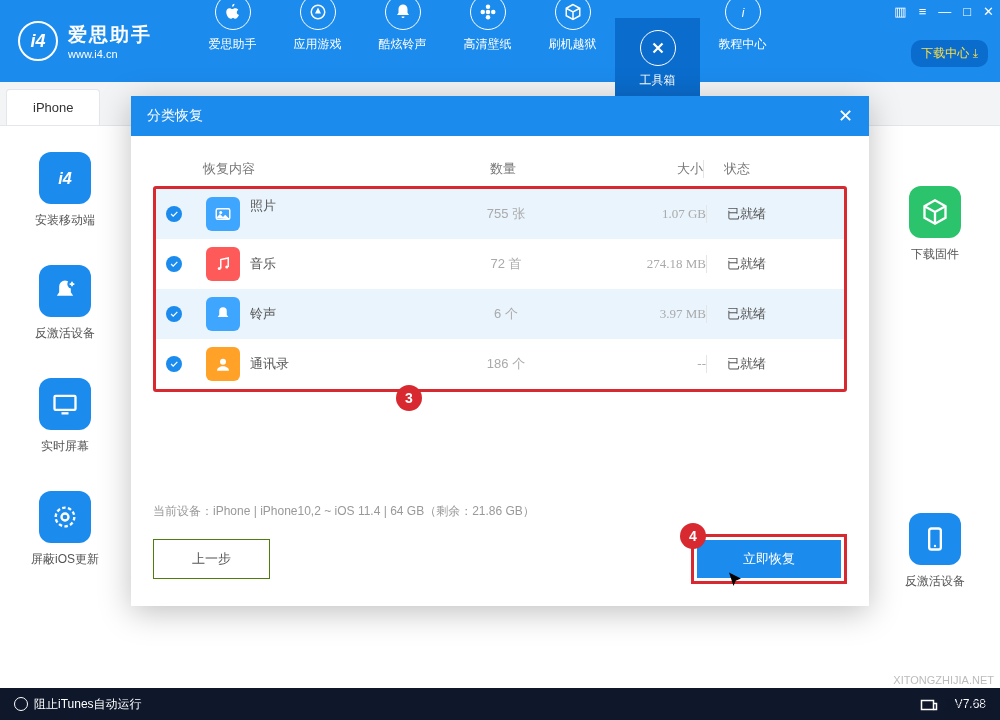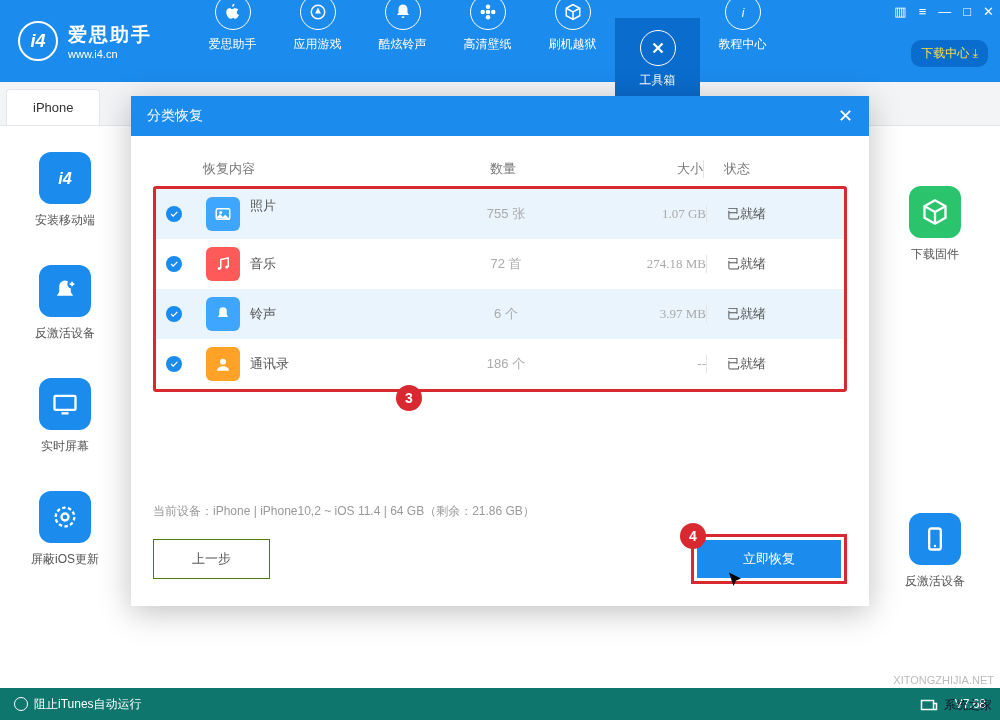--- a/index.html
+++ b/index.html
@@ -29,21 +29,21 @@
 .body-area { position: relative; height: calc(720px - 82px - 44px - 32px); background: #fff; }
 .side-col { position: absolute; top: 26px; width: 90px; display: flex; flex-direction: column; gap: 36px; align-items: center; }
 .side-col.left { left: 20px; }
 .side-col.right { right: 20px; }
 .side-item { display: flex; flex-direction: column; align-items: center; cursor: pointer; }
 .side-icon { width: 52px; height: 52px; background: #1b8bed; border-radius: 12px; display: flex; align-items: center; justify-content: center; margin-bottom: 8px; }
 .side-icon.green { background: #2bc36b; }
 .side-icon svg { width: 28px; height: 28px; fill: #fff; }
 .side-label { font-size: 12px; color: #555; }
 
-.status-bar { position: absolute; bottom: 0; left: 0; right: 0; height: 32px; background: #0f766e; color: #fff; display: flex; align-items: center; padding: 0 14px; font-size: 12px; justify-content: space-between; }
+.status-bar { position: absolute; bottom: 0; left: 0; right: 0; height: 32px; background: #0f172a; color: #fff; display: flex; align-items: center; padding: 0 14px; font-size: 12px; justify-content: space-between; }
 .status-left { display: flex; align-items: center; gap: 6px; }
 .circle-empty { width: 14px; height: 14px; border: 1.5px solid #fff; border-radius: 50%; display: inline-block; }
 
 .modal { position: absolute; left: 131px; top: 96px; width: 738px; height: 510px; background: #fff; box-shadow: 0 6px 30px rgba(0,0,0,0.25); display: flex; flex-direction: column; }
 .modal-header { height: 40px; background: #1b8bed; color: #fff; display: flex; align-items: center; padding: 0 16px; font-size: 14px; justify-content: space-between; }
 .modal-close { cursor: pointer; font-size: 18px; }
 .modal-body { flex: 1; padding: 16px 22px 0 22px; position: relative; }
 .list-header { display: flex; padding: 8px 10px; font-size: 13px; color: #777; }
 .col-check { width: 40px; }
 .col-name { width: 230px; }

